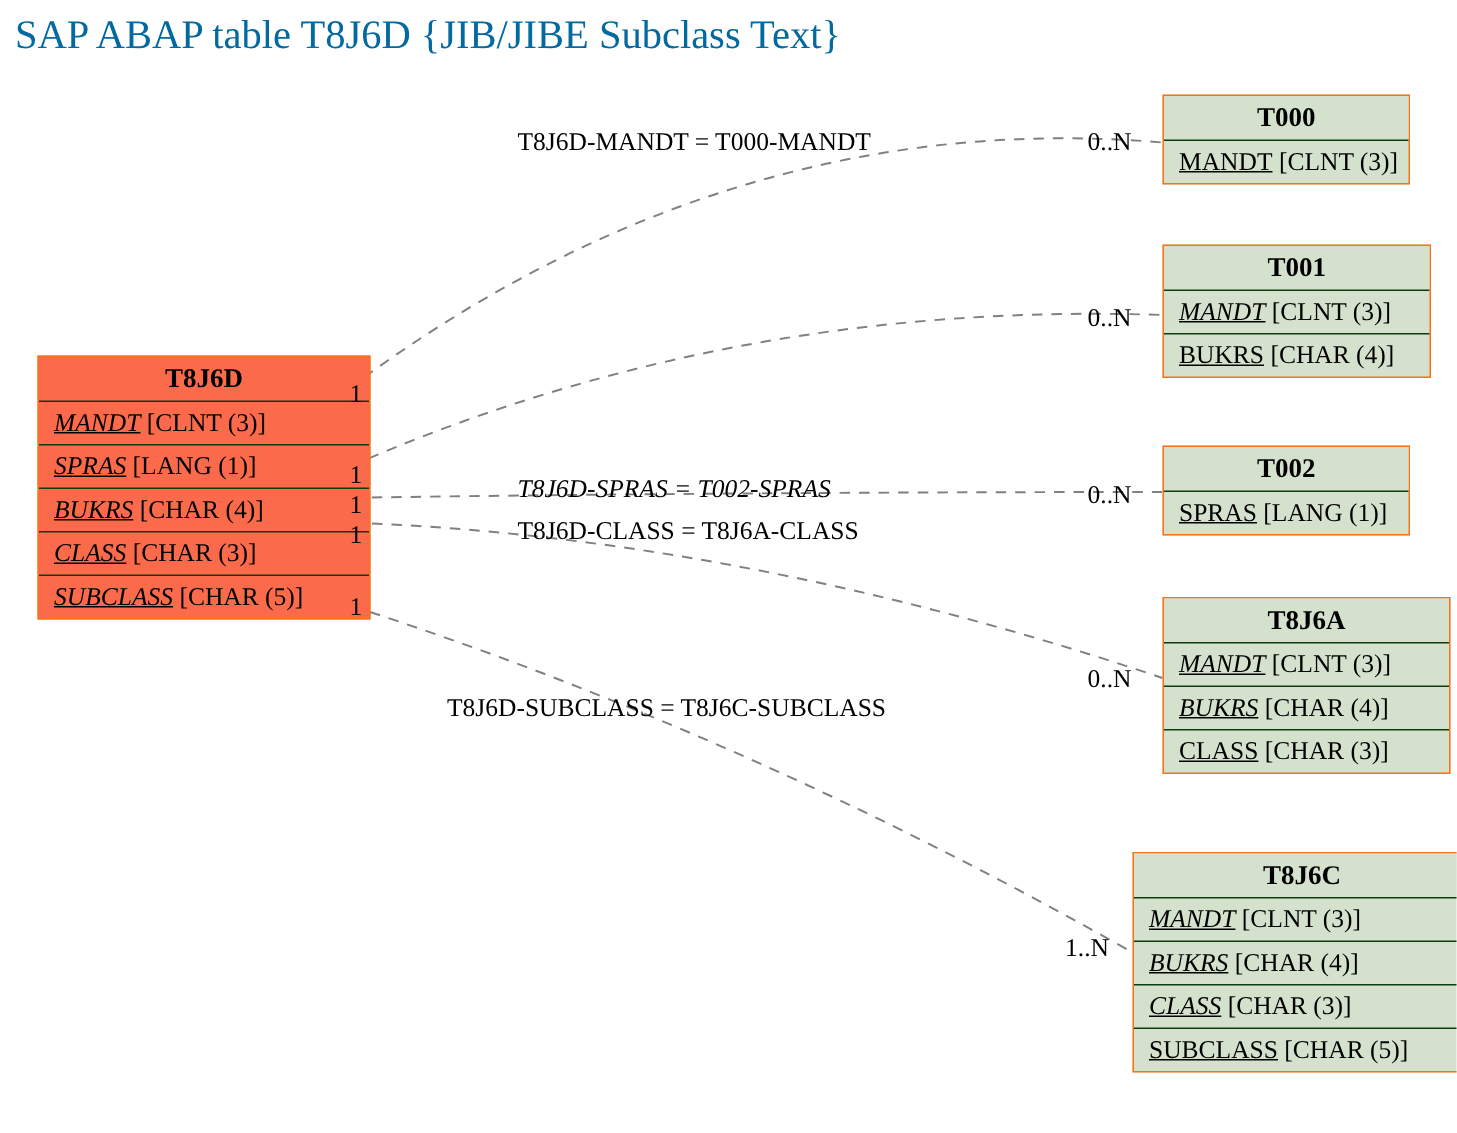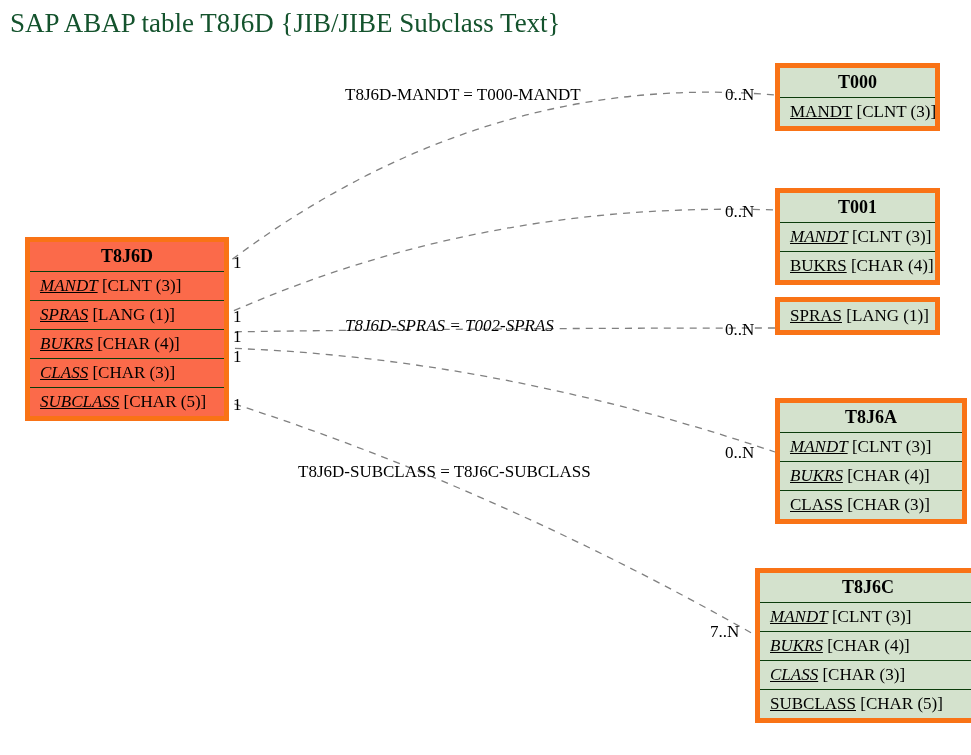--- a/index.html
+++ b/index.html
@@ -12,25 +12,25 @@
     font-family: "Times New Roman", Times, serif;
     position: relative;
     overflow: hidden;
   }
   .canvas { position: relative; width: 971px; height: 755px; }
   svg.lines { position: absolute; left: 0; top: 0; width: 971px; height: 755px; pointer-events: none; }
   .title {
     position: absolute;
     left: 10px; top: 8px;
     font-size: 27px;
-    color: #14532d;
+    color: #0369a1;
   }
   .entity {
     position: absolute;
-    border: 5px solid #f97316;
+    border: 1px solid #f97316;
   }
   .entity .hdr {
     padding: 4px 10px;
     text-align: center;
     font-weight: bold;
     font-size: 18px;
     border-bottom: 1px solid #0b3c0b;
   }
   .entity .row {
     padding: 4px 10px;
@@ -61,47 +61,48 @@
     <path d="M222 267 Q480 70 775 95"></path>
     <path d="M222 316 Q480 200 775 210"></path>
     <path d="M222 332 Q490 328 775 328"></path>
     <path d="M222 348 Q490 356 775 452"></path>
     <path d="M222 400 Q490 485 755 635"></path>
   </g>
 </svg>
 
 <div class="title">SAP ABAP table T8J6D {JIB/JIBE Subclass Text}</div>
 
-<div class="entity main-ent" style="left:25px; top:237px; width:204px;">
+<div class="entity main-ent" style="left:25px; top:237px; width:222px;">
   <div class="hdr">T8J6D</div>
   <div id="main-rows">
         <div class="row"><span class="fname italic">MANDT</span><span> [CLNT (3)]</span></div>
         <div class="row"><span class="fname italic">SPRAS</span><span> [LANG (1)]</span></div>
         <div class="row"><span class="fname italic">BUKRS</span><span> [CHAR (4)]</span></div>
         <div class="row"><span class="fname italic">CLASS</span><span> [CHAR (3)]</span></div>
         <div class="row"><span class="fname italic">SUBCLASS</span><span> [CHAR (5)]</span></div>
       </div>
 </div>
 
 <div class="entity ref-ent" style="left:775px; top:63px; width:165px;">
   <div class="hdr">T000</div>
   <div id="ref-rows-0">
         <div class="row"><span class="fname">MANDT</span><span> [CLNT (3)]</span></div>
       </div>
 </div>
 
-<div class="entity ref-ent" style="left:775px; top:163px; width:165px;margin-top:25px;">
+<div class="entity ref-ent" style="left:775px; top:163px; width:179px;">
   <div class="hdr">T001</div>
   <div id="ref-rows-1">
         <div class="row"><span class="fname italic">MANDT</span><span> [CLNT (3)]</span></div>
         <div class="row"><span class="fname">BUKRS</span><span> [CHAR (4)]</span></div>
       </div>
 </div>
 
 <div class="entity ref-ent" style="left:775px; top:297px; width:165px;">
+  <div class="hdr">T002</div>
   <div id="ref-rows-2">
         <div class="row"><span class="fname">SPRAS</span><span> [LANG (1)]</span></div>
       </div>
 </div>
 
 <div class="entity ref-ent" style="left:775px; top:398px; width:192px;">
   <div class="hdr">T8J6A</div>
   <div id="ref-rows-3">
         <div class="row"><span class="fname italic">MANDT</span><span> [CLNT (3)]</span></div>
         <div class="row"><span class="fname italic">BUKRS</span><span> [CHAR (4)]</span></div>
@@ -114,30 +115,31 @@
   <div id="ref-rows-4">
         <div class="row"><span class="fname italic">MANDT</span><span> [CLNT (3)]</span></div>
         <div class="row"><span class="fname italic">BUKRS</span><span> [CHAR (4)]</span></div>
         <div class="row"><span class="fname italic">CLASS</span><span> [CHAR (3)]</span></div>
         <div class="row"><span class="fname">SUBCLASS</span><span> [CHAR (5)]</span></div>
       </div>
 </div>
 
 <div class="lbl" style="left:345px; top:85px;text-align:center;">T8J6D-MANDT = T000-MANDT</div>
 <div class="lbl" style="left:345px; top:316px;font-style:italic;">T8J6D-SPRAS = T002-SPRAS</div>
+<div class="lbl" style="left:345px; top:344px;">T8J6D-CLASS = T8J6A-CLASS</div>
 <div class="lbl" style="left:298px; top:462px;text-align:center;">T8J6D-SUBCLASS = T8J6C-SUBCLASS</div>
 
 <div class="lbl" style="left:233px; top:253px;">1</div>
 <div class="lbl" style="left:725px; top:85px;">0..N</div>
 
 <div class="lbl" style="left:233px; top:307px;">1</div>
 <div class="lbl" style="left:725px; top:202px;">0..N</div>
 
 <div class="lbl" style="left:233px; top:327px;">1</div>
 <div class="lbl" style="left:725px; top:320px;">0..N</div>
 
 <div class="lbl" style="left:233px; top:347px;">1</div>
 <div class="lbl" style="left:725px; top:443px;">0..N</div>
 
 <div class="lbl" style="left:233px; top:395px;">1</div>
-<div class="lbl" style="left:710px; top:622px;">7..N</div>
+<div class="lbl" style="left:710px; top:622px;">1..N</div>
 
 </div>
 
 </body></html>

